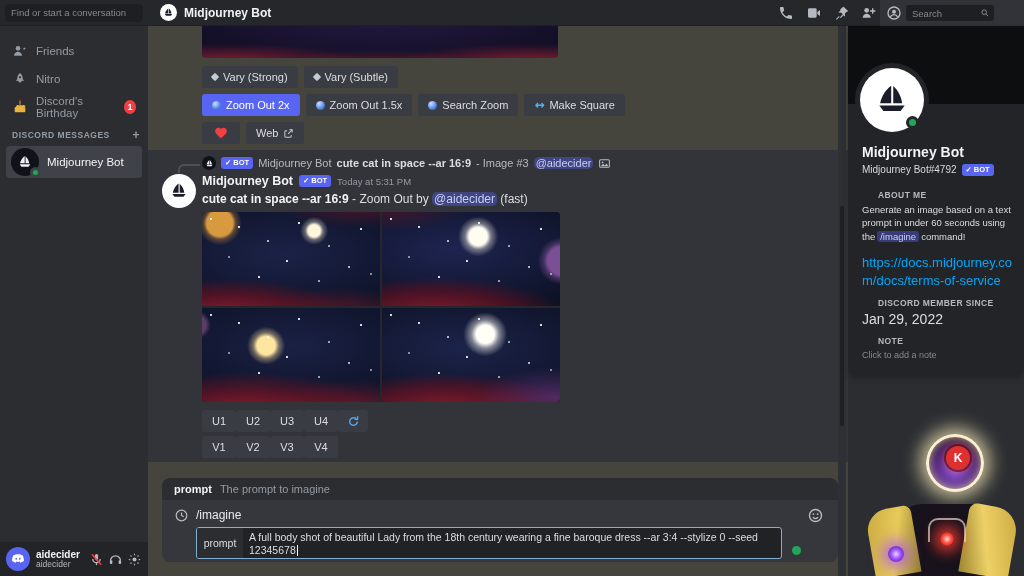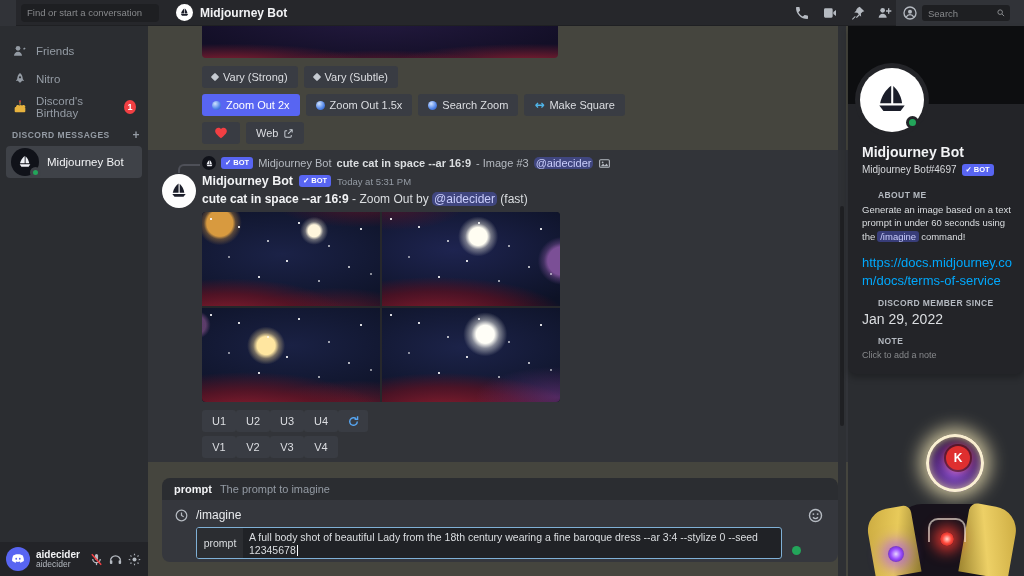--- a/index.html
+++ b/index.html
@@ -1,20 +1,20 @@
 <!DOCTYPE html>
 <html><head>
 <meta charset="utf-8">
 <style>
   * { margin:0; padding:0; box-sizing:border-box; }
   body { background:#1e1f22; font-family:"Liberation Sans", sans-serif; }
   #app { position:relative; width:1024px; height:576px; background:#313338; overflow:hidden; font-family:"Liberation Sans", sans-serif; }
 
   
-  .topbar { position:absolute; left:16px; top:0; width:880px; height:26px; background:#26272b; border-bottom:1px solid #1f2023; z-index:4; }
+  .topbar { position:absolute; left:0; top:0; width:880px; height:26px; background:#26272b; border-bottom:1px solid #1f2023; z-index:4; }
   .sidebar-search { position:absolute; left:5px; top:4px; width:138px; height:18px; background:#1e1f22; border-radius:4px; color:#87898c; font-size:9.5px; line-height:18px; padding-left:6px; white-space:nowrap; overflow:hidden; cursor:pointer; }
   .header-left { position:absolute; left:160px; top:4px; display:flex; align-items:center; gap:7px; }
   .avatar-xs { width:17px; height:17px; border-radius:50%; background:#fff; display:flex; align-items:center; justify-content:center; color:#1a1d29; }
   .header-title { color:#f2f3f5; font-size:12px; font-weight:bold; }
   .hicon { position:absolute; top:5px; width:16px; height:16px; color:#b5bac1; cursor:pointer; }
   .hicon svg { width:16px; height:16px; display:block; }
   .header-search { position:absolute; left:906px; top:5px; width:88px; height:16px; background:#1e1f22; border-radius:3px; display:flex; align-items:center; padding:0 4px 0 6px; cursor:text; }
   .header-search .ph { color:#87898c; font-size:9.5px; flex:1; }
   .header-search svg { width:10px; height:10px; color:#87898c; }
 
@@ -466,21 +466,21 @@
       <div class="profile-avatar">
         <svg width="38" height="38" viewBox="0 0 24 24">
             <path d="M11.5 3v11h-7c1-4.5 3.5-8.5 7-11z" fill="currentColor"></path>
             <path d="M12.8 3.2c3 2.8 5 6.6 5.6 10.8h-5.6V3.2z" fill="currentColor"></path>
             <path d="M4 15.5h16l-2.6 3.5H6.6L4 15.5z" fill="currentColor"></path>
           </svg>
       </div>
       <span class="profile-status"></span>
       <div class="profile-name">Midjourney Bot</div>
       <div class="profile-tagrow">
-        <span class="profile-tag">Midjourney Bot#4697</span>
+        <span class="profile-tag">Midjourney Bot#4792</span>
         <span class="bot-badge">
             <span>✓</span>
             <span>BOT</span>
           </span>
       </div>
       <div class="sect-h about-h">ABOUT ME</div>
       <div class="about-text">
         <span>Generate an image based on a text prompt in under 60 seconds using the</span><span class="code-pill">/imagine</span><span>command!</span>
       </div>
       <div class="profile-link">https://docs.midjourney.com/docs/terms-of-service</div>

